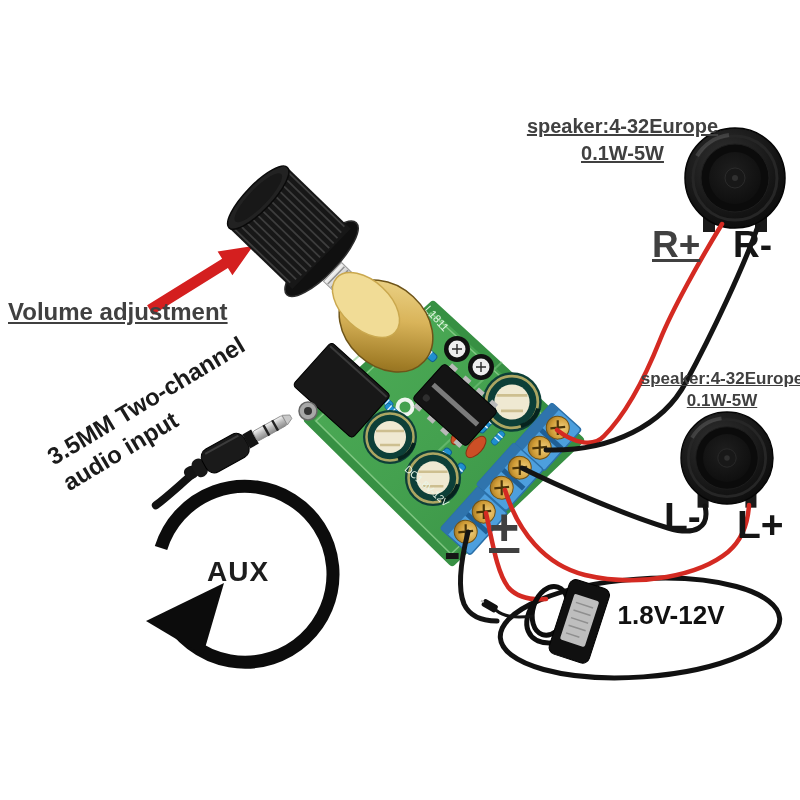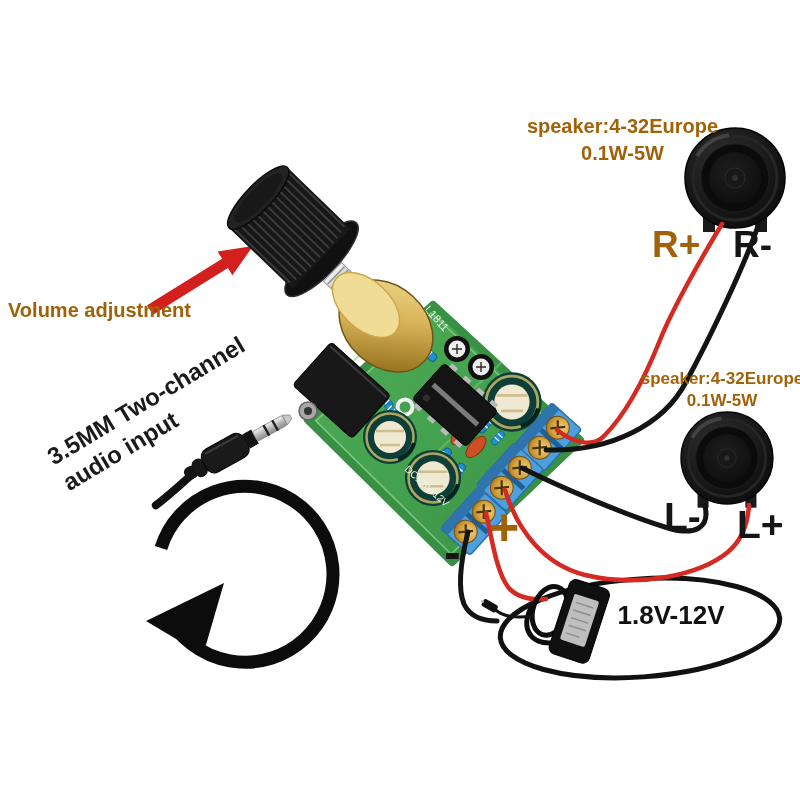--- a/index.html
+++ b/index.html
@@ -1,24 +1,24 @@
 <!DOCTYPE html>
 <html><head>
 <meta charset="utf-8">
 <style>
   html,body{margin:0;padding:0;background:#ffffff;}
   #stage{position:relative;width:800px;height:800px;background:#ffffff;overflow:hidden;
          font-family:"Liberation Sans", sans-serif;}
   #art{position:absolute;left:0;top:0;}
   .lbl{position:absolute;white-space:nowrap;line-height:1.12;}
-  .red{color:#a16207;}
+  .red{color:#404040;text-decoration:underline;}
   .blk{color:#151515;}
   .ctr{text-align:center;}
   .lbl .sub{display:block;}
-  #volume-label{left:8px;top:299px;font-size:20px;font-weight:bold;}
+  #volume-label{left:8px;top:299px;font-size:24px;font-weight:bold;}
   #speaker1-label{left:505px;top:113px;width:235px;font-size:20px;font-weight:bold;line-height:1.35;}
   #r-plus{left:652px;top:224px;font-size:37px;font-weight:bold;}
   #r-minus{left:733px;top:224px;font-size:37px;font-weight:bold;}
   #speaker2-label{left:612px;top:368px;width:220px;font-size:17px;font-weight:bold;line-height:1.32;}
   #l-minus{left:664px;top:495px;font-size:39px;font-weight:bold;}
   #l-plus{left:737px;top:503px;font-size:39px;font-weight:bold;}
   #input-label{left:42px;top:446px;font-size:24px;font-weight:600;color:#1b1b1b;
                transform:rotate(-31deg);transform-origin:0 0;line-height:1.25;}
   #aux-label{left:152px;top:556px;width:172px;color:#1d1d1d;}
   #aux-label .l1{font-size:28px;font-weight:800;letter-spacing:1px;}
@@ -280,20 +280,21 @@
 
 <div class="lbl blk" id="l-minus">L-</div>
 <div class="lbl blk" id="l-plus">L+</div>
 
 <div class="lbl" id="input-label">
   <span class="sub">3.5MM Two-channel</span>
   <span class="sub">audio input</span>
 </div>
 
 <div class="lbl ctr" id="aux-label">
+  <span class="sub l1">AUX</span>
 </div>
 
 <div class="lbl red" id="plus-label">+</div>
 <div class="lbl blk" id="minus-label">-</div>
 
 <div class="lbl ctr" id="power-label">
   <span class="sub l2">1.8V-12V</span>
 </div>
 
 </div>

